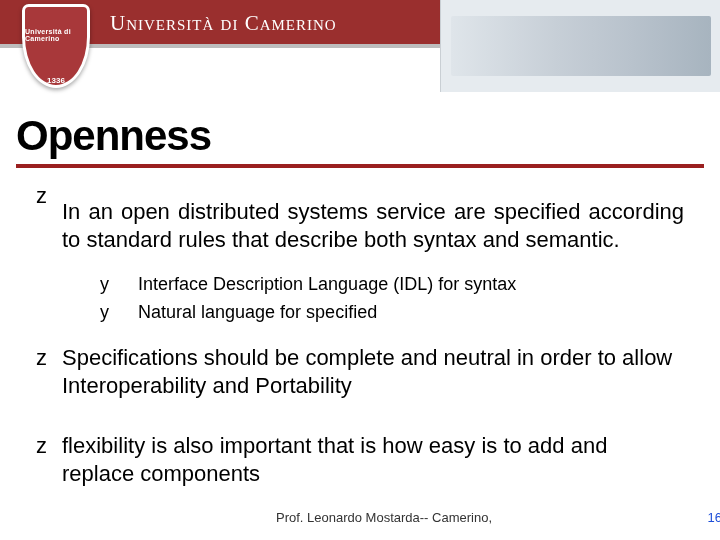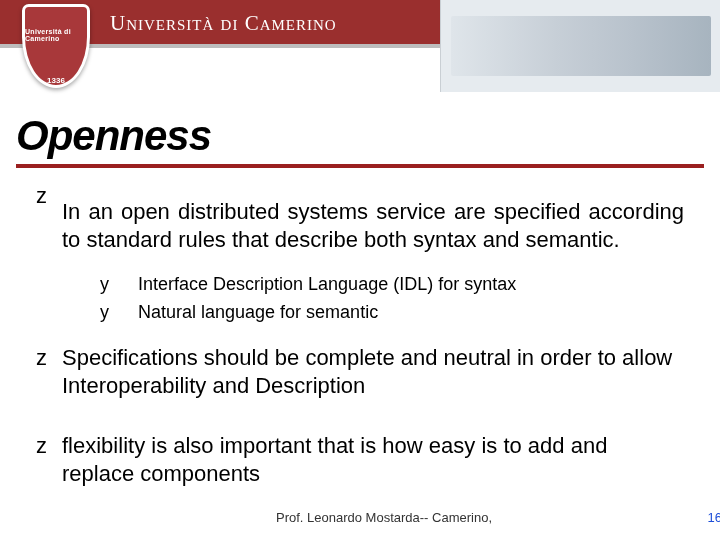--- a/index.html
+++ b/index.html
@@ -22,21 +22,21 @@
   .shield .label { margin-top: 4px; color: #fff; font-size: 7px; font-weight: bold; letter-spacing: .3px; }
   .shield .year { margin-top: 2px; color: #fff; font-size: 8px; font-weight: bold; }
   .uni-name {
     position: absolute; left: 110px; top: 11px; color: #fff; font-variant: small-caps;
     font-size: 21px; letter-spacing: 1px; font-family: "Times New Roman", Times, serif;
   }
 
   
   .title {
     position: absolute; left: 16px; top: 112px; font-size: 42px; font-weight: 900;
-    font-family: Arial, Helvetica, sans-serif; letter-spacing: -1px; font-style: italic;
+    font-family: Arial, Helvetica, sans-serif; letter-spacing: -1px;
   }
   .title-rule {
     position: absolute; left: 16px; top: 164px; width: 688px; height: 4px; background: #9a1f1f;
   }
 
   
   .body { position: absolute; left: 36px; top: 182px; width: 648px; }
 
   .z-item { display: flex; margin-bottom: 18px; }
   .z-item.justify .z-text { text-align: justify; margin-top: 16px; }
@@ -85,27 +85,27 @@
       <div class="z-text">In an open distributed systems service are specified according to standard rules that describe both syntax and semantic.</div>
     </div>
 
     <div class="y-list">
       <div class="y-item">
         <div class="y-mark">y</div>
         <div class="y-text">Interface Description Language (IDL) for syntax</div>
       </div>
       <div class="y-item">
         <div class="y-mark">y</div>
-        <div class="y-text">Natural language for semantic</div>
+        <div class="y-text">Natural language for specified</div>
       </div>
     </div>
 
     <div class="z-item">
       <div class="z-mark">z</div>
-      <div class="z-text">Specifications should be complete and neutral in order to allow Interoperability and Description</div>
+      <div class="z-text">Specifications should be complete and neutral in order to allow Interoperability and Portability</div>
     </div>
 
     <div style="height:14px"></div>
 
     <div class="z-item">
       <div class="z-mark">z</div>
       <div class="z-text">flexibility is also important that is how easy is to add and replace components</div>
     </div>
 
   </div>

